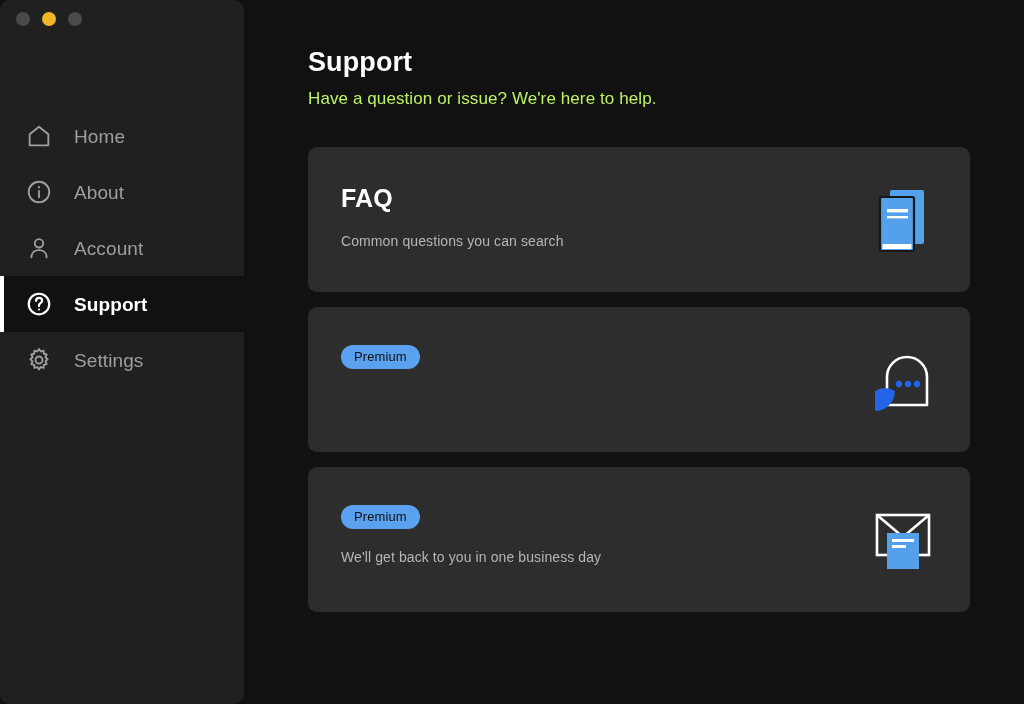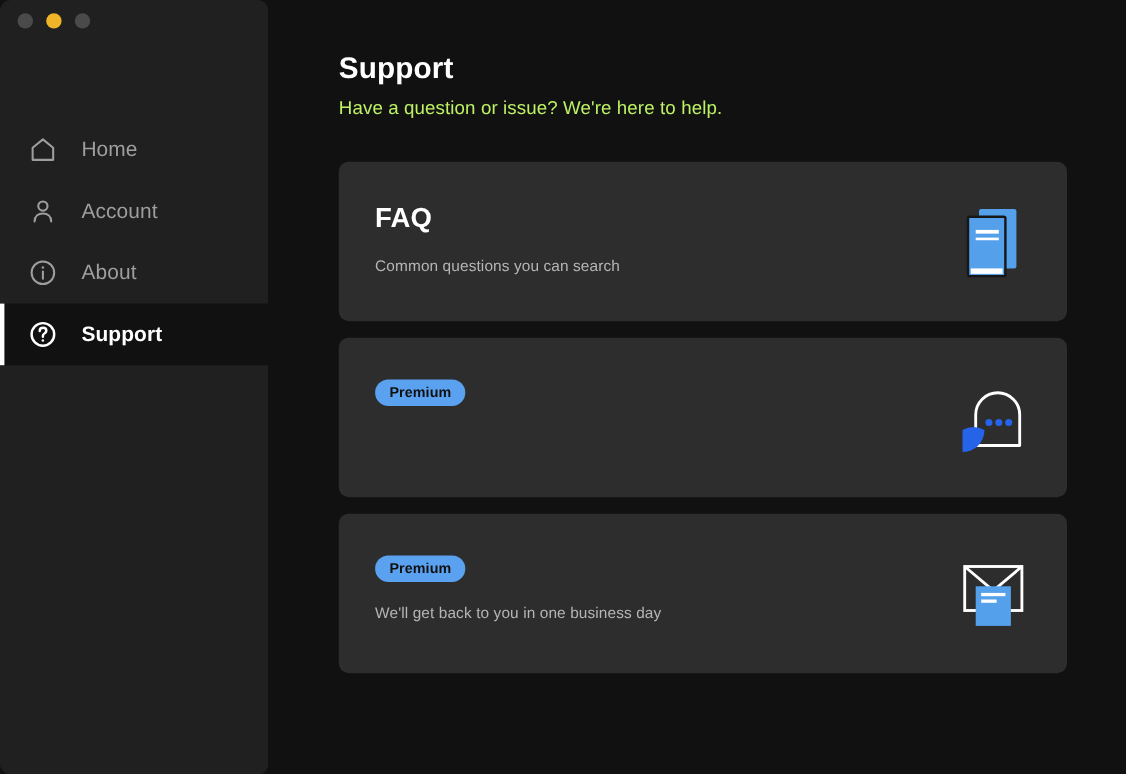--- a/index.html
+++ b/index.html
@@ -158,21 +158,21 @@
     color: #ffffff;
     letter-spacing: 0.1px;
     line-height: 1.1;
   }
 
   .badge {
     display: inline-block;
     background: #5aa2f0;
     color: #101010;
     font-size: 13px;
-    font-weight: bold;
+    font-weight: normal;
     border-radius: 999px;
     padding: 5px 13px 6px;
     line-height: 1;
     letter-spacing: 0.1px;
   }
 
   .card-desc {
     margin-top: 20px;
     font-size: 14px;
     color: #b5b5b5;
@@ -213,49 +213,58 @@
           <svg width="28" height="28" viewBox="0 0 24 24" fill="none" stroke="#9e9e9e" stroke-width="1.6" stroke-linecap="round" stroke-linejoin="round">
             <path d="M4 20 L4 10.5 L12 4 L20 10.5 L20 20 Z"></path>
           </svg>
         </span>
         <span class="nav-label">Home</span>
       </div>
 
       <div class="nav-item">
         <span class="nav-icon">
           <svg width="28" height="28" viewBox="0 0 24 24" fill="none" stroke="#9e9e9e" stroke-width="1.6" stroke-linecap="round" stroke-linejoin="round">
-            <circle cx="12" cy="8" r="3.6"></circle>
-            <path d="M5.5 20 C5.5 16 8.4 13.8 12 13.8 C15.6 13.8 18.5 16 18.5 20"></path>
-          </svg>
-        </span>
-        <span class="nav-label">Account</span>
-      </div>
-
-      <div class="nav-item">
-        <span class="nav-icon">
-          <svg width="28" height="28" viewBox="0 0 24 24" fill="none" stroke="#9e9e9e" stroke-width="1.6" stroke-linecap="round" stroke-linejoin="round">
             <circle cx="12" cy="12" r="8.8"></circle>
             <circle cx="12" cy="7.9" r="0.95" fill="#9e9e9e" stroke="none"></circle>
             <path d="M12 11 L12 16.6"></path>
           </svg>
         </span>
         <span class="nav-label">About</span>
+      </div>
+
+      <div class="nav-item">
+        <span class="nav-icon">
+          <svg width="28" height="28" viewBox="0 0 24 24" fill="none" stroke="#9e9e9e" stroke-width="1.6" stroke-linecap="round" stroke-linejoin="round">
+            <circle cx="12" cy="8" r="3.6"></circle>
+            <path d="M5.5 20 C5.5 16 8.4 13.8 12 13.8 C15.6 13.8 18.5 16 18.5 20"></path>
+          </svg>
+        </span>
+        <span class="nav-label">Account</span>
       </div>
 
       <div class="nav-item active">
         <span class="nav-icon">
           <svg width="28" height="28" viewBox="0 0 24 24" fill="none" stroke="#ffffff" stroke-width="1.9" stroke-linecap="round" stroke-linejoin="round">
             <circle cx="12" cy="12" r="8.8"></circle>
             <path d="M9.5 9.3 C9.5 7.7 10.7 6.8 12.1 6.8 C13.6 6.8 14.7 7.8 14.7 9.1 C14.7 10.8 12.9 11.1 12.2 12.3 C12 12.7 12 13.2 12 13.8"></path>
             <circle cx="12" cy="16.7" r="0.95" fill="#ffffff" stroke="none"></circle>
           </svg>
         </span>
         <span class="nav-label">Support</span>
       </div>
 
+      <div class="nav-item">
+        <span class="nav-icon">
+          <svg width="28" height="28" viewBox="0 0 24 24" fill="none" stroke="#9e9e9e" stroke-width="1.6" stroke-linecap="round" stroke-linejoin="round">
+            <circle cx="12" cy="12" r="3"></circle>
+            <path d="M12 2.6 L13.45 4.75 L15.95 4.05 L16.1 6.65 L18.6 7.3 L17.5 9.65 L19.4 11.4 L17.5 13.15 L18.6 15.5 L16.1 16.15 L15.95 18.75 L13.45 18.05 L12 20.2 L10.55 18.05 L8.05 18.75 L7.9 16.15 L5.4 15.5 L6.5 13.15 L4.6 11.4 L6.5 9.65 L5.4 7.3 L7.9 6.65 L8.05 4.05 L10.55 4.75 Z"></path>
+          </svg>
+        </span>
+        <span class="nav-label">Settings</span>
+      </div>
 
     </nav>
   </aside>
 
   <main class="main">
 
     <h1 class="page-title">Support</h1>
     <p class="page-subtitle">Have a question or issue? We're here to help.</p>
 
     <div class="cards">

